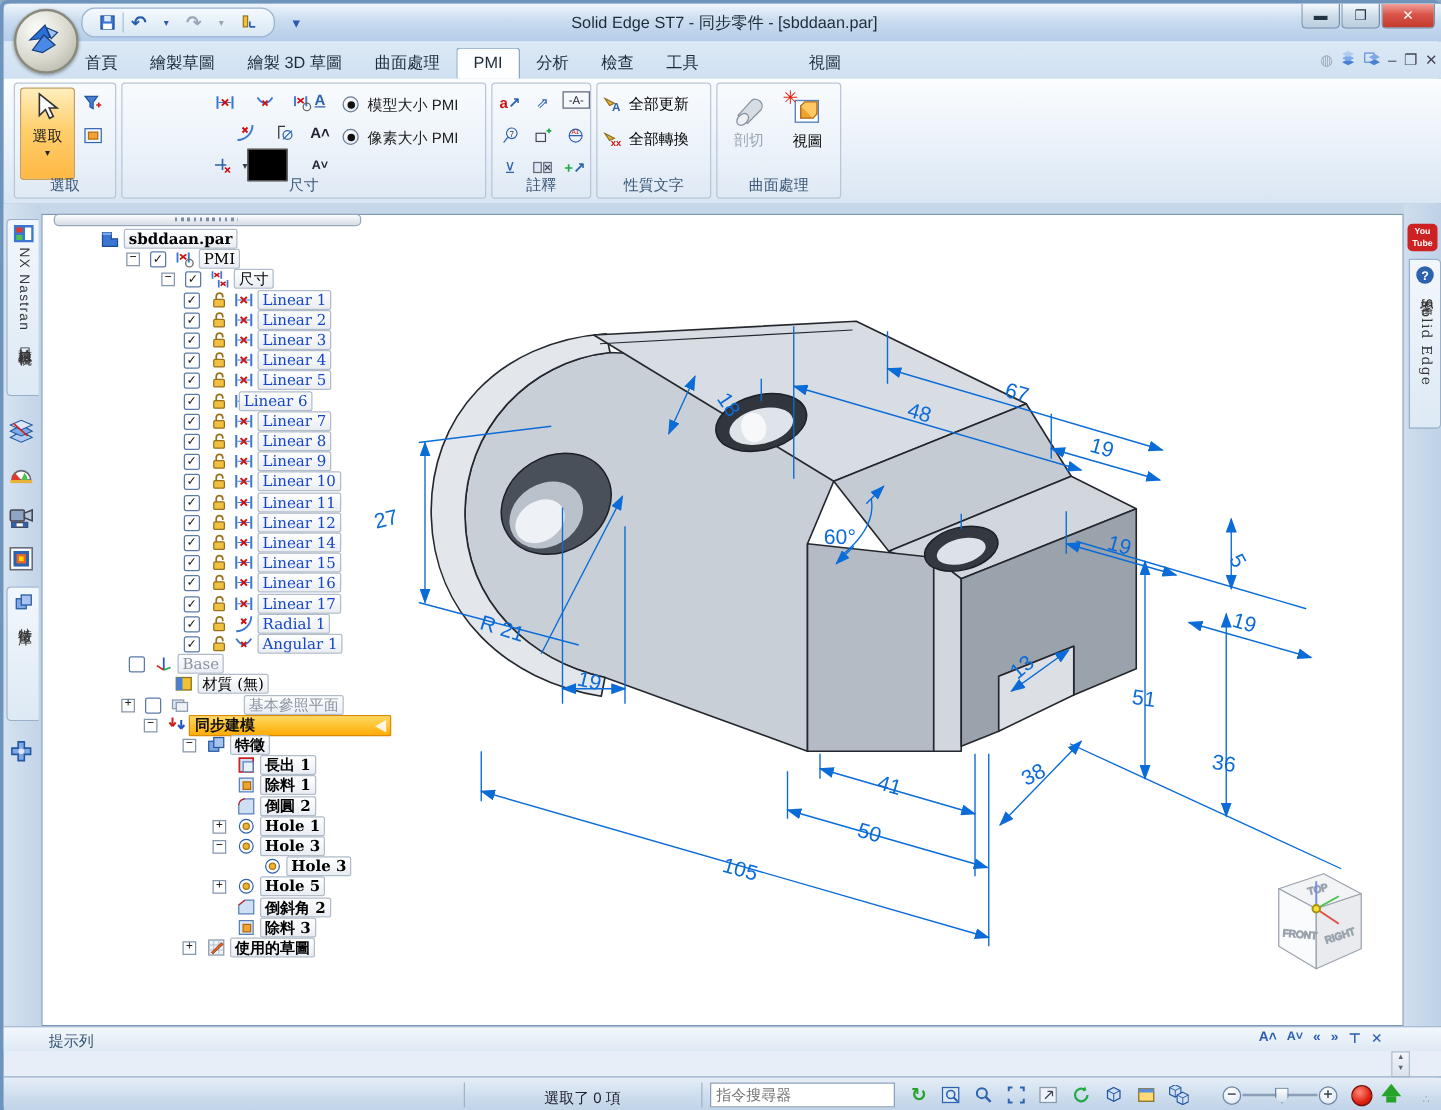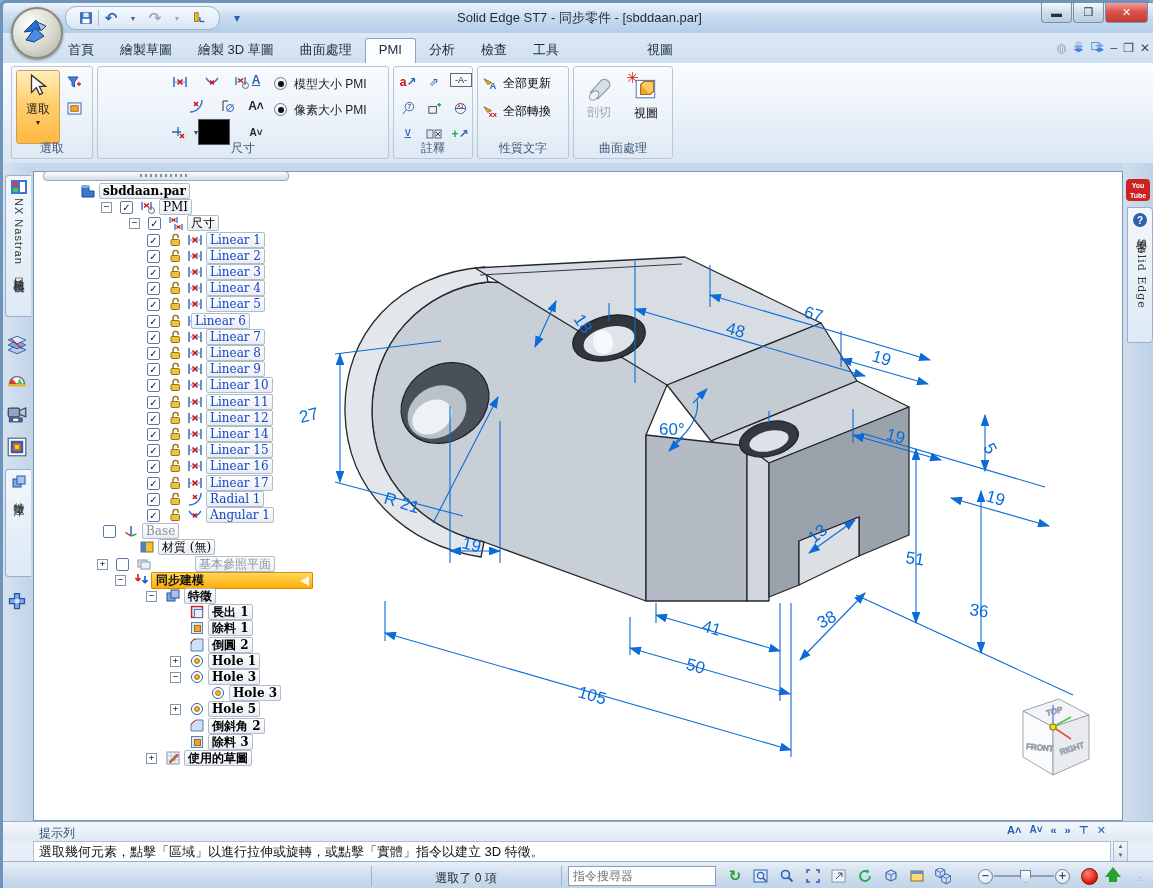--- a/index.html
+++ b/index.html
@@ -923,21 +923,20 @@
       <span class="t">提示列</span>
       <div class="picons">
         <span>A˄</span>
         <span style="font-size:10px">A˅</span>
         <span>«</span>
         <span>»</span>
         <span>⊤</span>
         <span>✕</span>
       </div>
     </div>
-    <div class="pmsg">選取幾何元素，點擊「區域」以進行拉伸或旋轉，或點擊「實體」指令以建立 3D 特徵。</div>
     <div class="pscroll">▲<br>▼</div>
   </div>
 
   <div class="statusbar">
     <div class="sdiv" style="left:368px"></div>
     <div class="seltext">選取了 0 項</div>
     <div class="sdiv" style="left:558px"></div>
     <input class="cmdfind" placeholder="指令搜尋器" style="">
     <span class="sic" style="left:722px;color:#27a32b;font-weight:bold;font-size:15px">↻</span>
     <span class="sic" style="left:748px">

